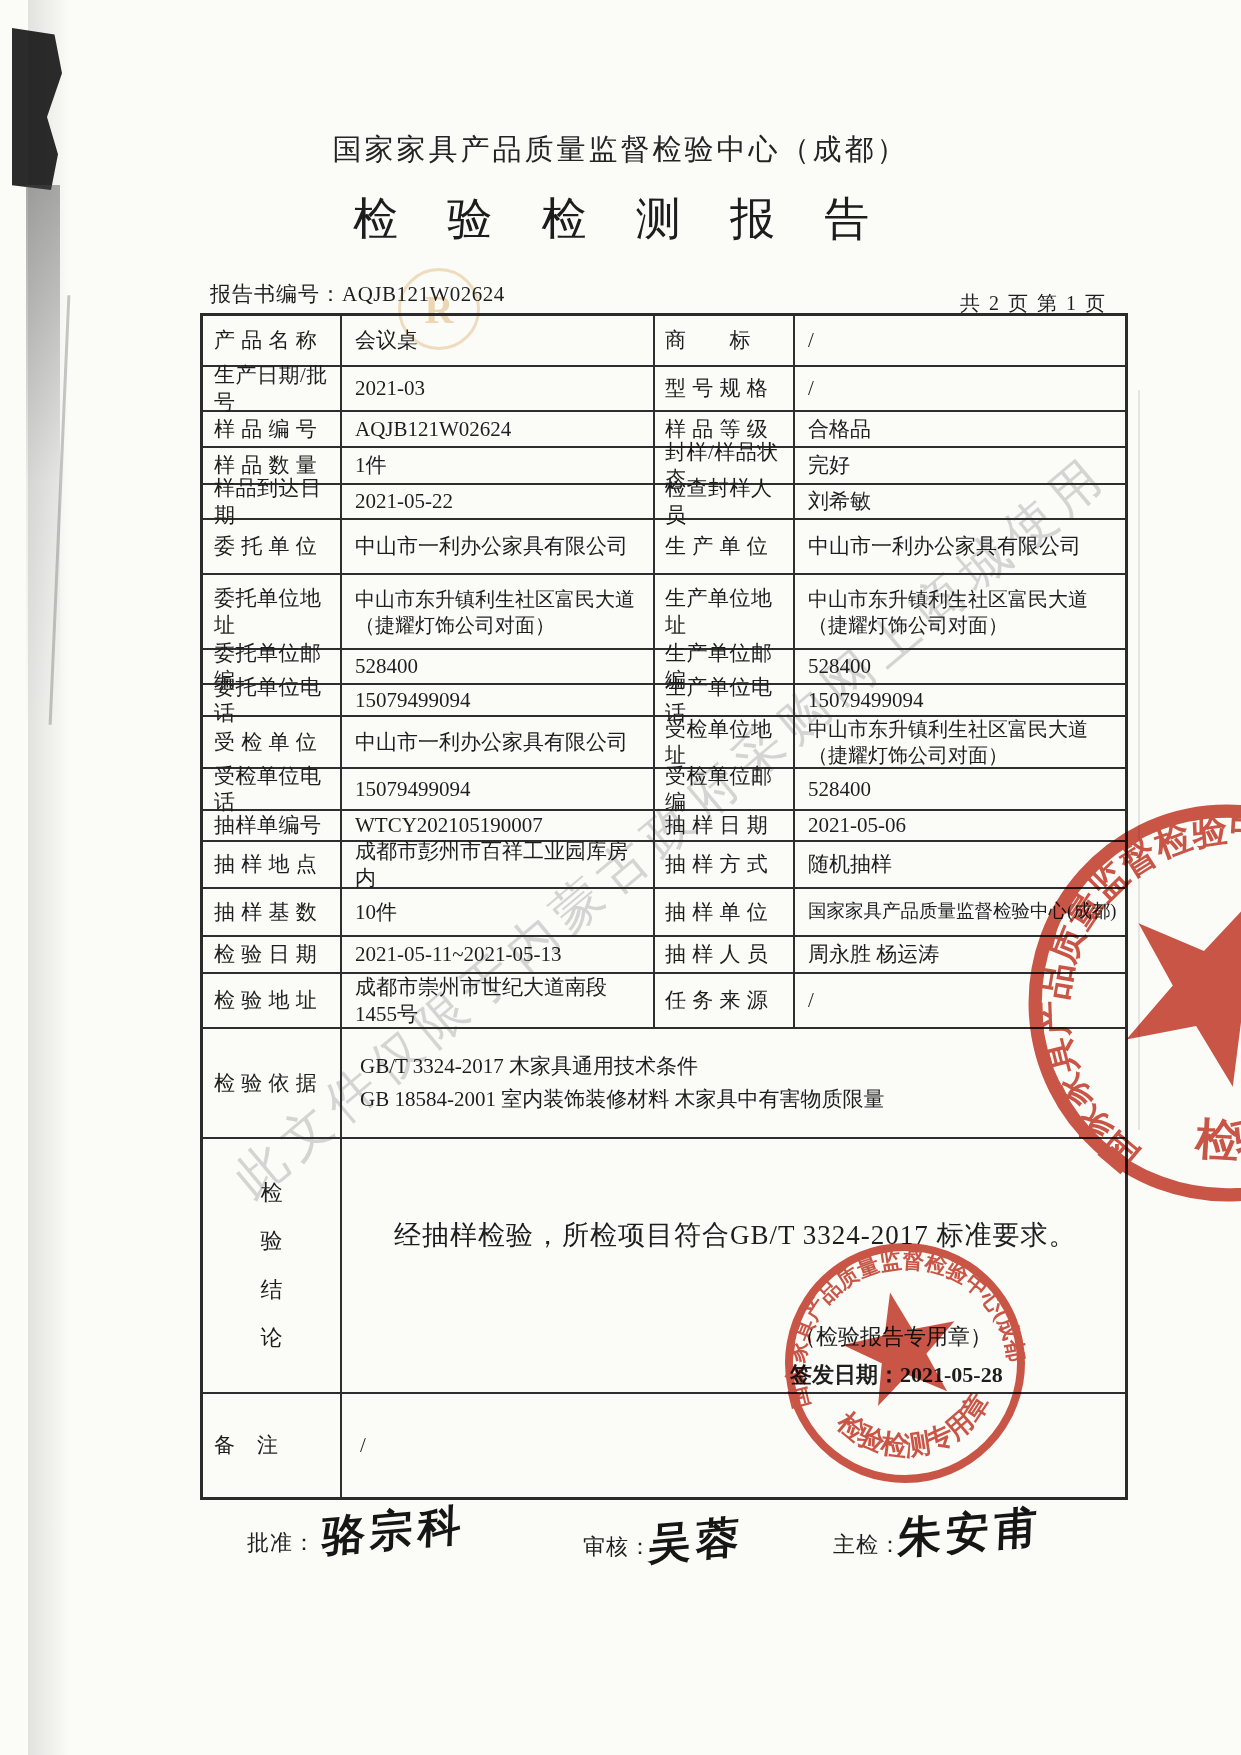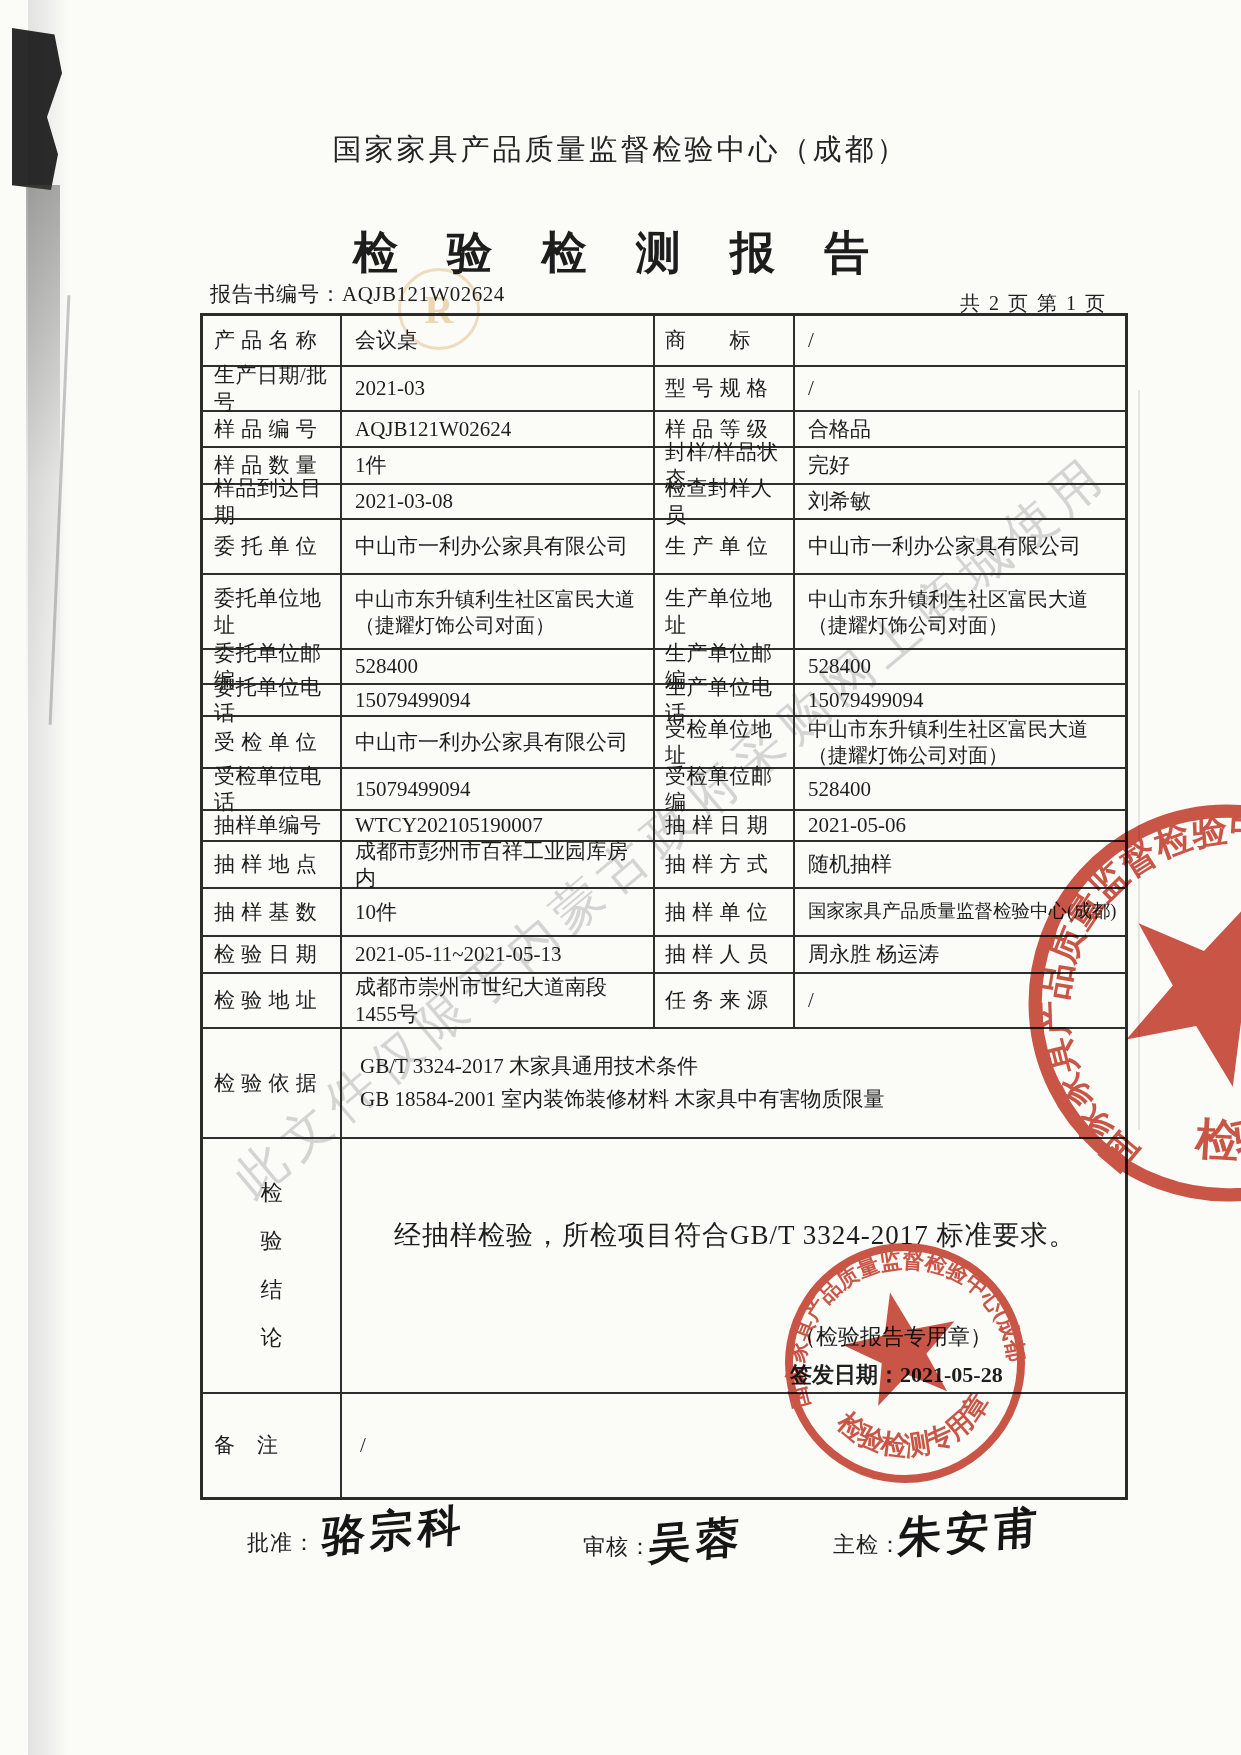--- a/index.html
+++ b/index.html
@@ -20,21 +20,21 @@
   .r-mark{position:absolute;left:398px;top:268px;width:76px;height:76px;border:3px solid rgba(220,170,95,.38);
     border-radius:50%;display:flex;align-items:center;justify-content:center;
     font-size:40px;color:rgba(220,170,95,.45);font-weight:bold;}
   
   .watermark{position:absolute;left:125px;top:832px;width:1000px;text-align:center;white-space:nowrap;
     transform:rotate(-40deg);font-size:50px;letter-spacing:9px;color:rgba(150,150,150,.38);pointer-events:none;}
   
   .org-title{position:absolute;left:0;right:0;top:130px;text-align:center;
     font-size:29px;letter-spacing:3px;color:#242424;}
   .report-title{position:absolute;left:0;right:0;top:189px;text-align:center;
-    font-size:45px;font-weight:700;letter-spacing:19px;color:#1d1d1d;margin-top:34px;}
+    font-size:45px;font-weight:400;letter-spacing:19px;color:#1d1d1d;}
   .report-no{position:absolute;left:210px;top:280px;font-size:21px;letter-spacing:1px;}
   .report-no .num{font-family:"Liberation Serif","DejaVu Serif",serif;letter-spacing:.5px;}
   .page-info{position:absolute;right:134px;top:290px;font-size:20px;letter-spacing:2px;}
   
   .tbl{position:absolute;left:200px;top:313px;width:928px;border:3px solid #2b2b2b;box-sizing:border-box;}
   .tr{display:flex;box-sizing:border-box;}
   .tr + .tr{border-top:2px solid #2e2e2e;}
   .c{box-sizing:border-box;display:flex;align-items:center;font-size:21px;line-height:1.25;}
   .c + .c{border-left:2px solid #2e2e2e;}
   .cl{width:137px;padding:0 6px 0 11px;letter-spacing:.5px;}
@@ -102,21 +102,21 @@
       <div class="c cv2">合格品</div>
     </div>
     <div class="tr" style="height:37px">
       <div class="c cl">样 品 数 量</div>
       <div class="c cv1">1件</div>
       <div class="c cl2">封样/样品状态</div>
       <div class="c cv2">完好</div>
     </div>
     <div class="tr" style="height:35px">
       <div class="c cl">样品到达日期</div>
-      <div class="c cv1">2021-03-08</div>
+      <div class="c cv1">2021-05-22</div>
       <div class="c cl2">检查封样人员</div>
       <div class="c cv2">刘希敏</div>
     </div>
     <div class="tr" style="height:55px">
       <div class="c cl">委 托 单 位</div>
       <div class="c cv1">中山市一利办公家具有限公司</div>
       <div class="c cl2">生 产 单 位</div>
       <div class="c cv2">中山市一利办公家具有限公司</div>
     </div>
     <div class="tr" style="height:75px">

